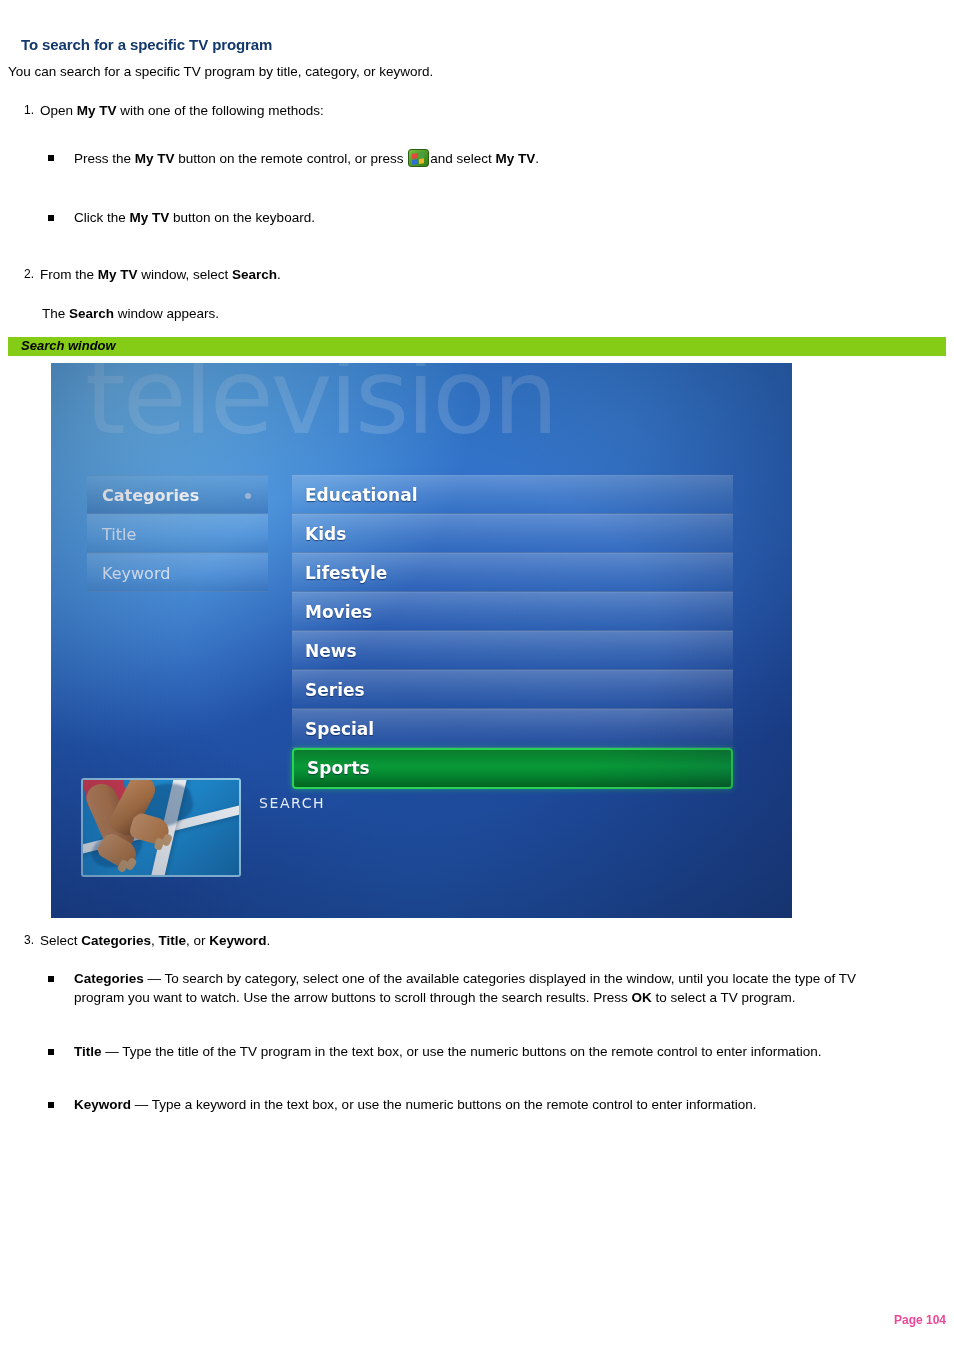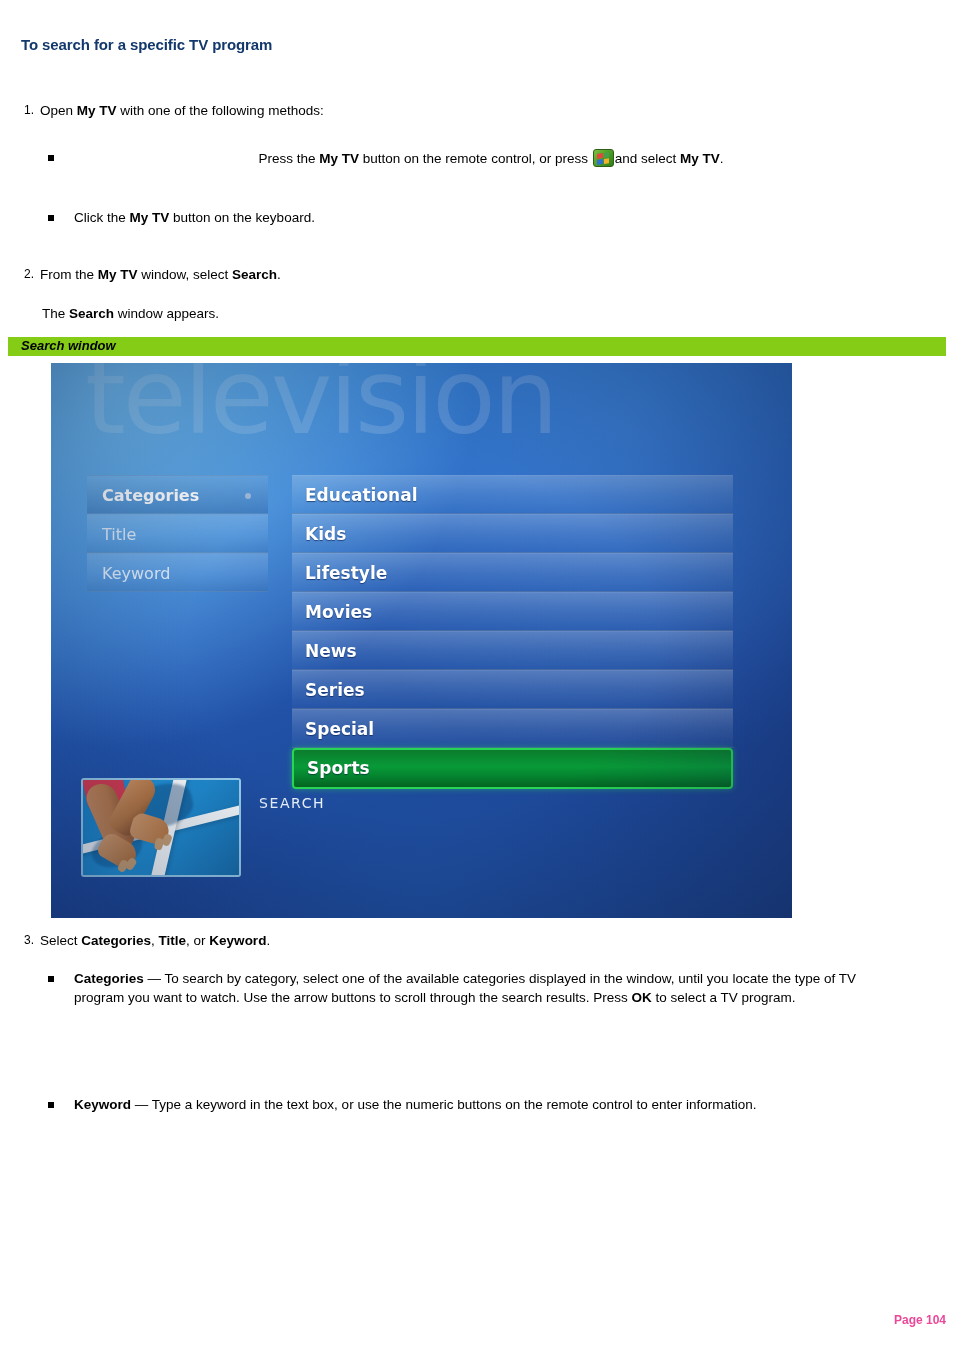--- a/index.html
+++ b/index.html
@@ -230,27 +230,28 @@
     font-weight:bold; font-size:12px; color:#ec4899;
   }
 </style>
 </head>
 <body>
 
 <div class="page">
 
   <h1 class="doc-title">To search for a specific TV program</h1>
 
+  <div class="intro">You can search for a specific TV program by title, category, or keyword.</div>
 
   <div class="step" style="left:8px; top:102px; width:900px;">
     <span class="num">1.</span>
     <span class="body"><span>Open </span><b>My TV</b><span> with one of the following methods:</span></span>
   </div>
 
-  <div class="sub" style="left:48px; top:149px; width:860px;text-align:center;">
+  <div class="sub" style="left:48px; top:149px; width:860px;">
     <span class="bullet"></span>
     <span class="body"><span>Press the </span><b>My TV</b><span> button on the remote control, or press </span><span class="winicon"><span class="flagwrap">
             <span class="q q1"></span>
             <span class="q q2"></span>
             <span class="q q3"></span>
             <span class="q q4"></span>
           </span></span><span>and select </span><b>My TV</b><span>.</span></span>
   </div>
 
   <div class="sub" style="left:48px; top:188px; width:860px;margin-top:21px;">
@@ -323,20 +324,24 @@
   <div class="step" style="left:8px; top:932px; width:900px;">
     <span class="num">3.</span>
     <span class="body"><span>Select </span><b>Categories</b><span>, </span><b>Title</b><span>, or </span><b>Keyword</b><span>.</span></span>
   </div>
 
   <div class="sub" style="left:48px; top:970px; width:832px;">
     <span class="bullet"></span>
     <span class="body"><b>Categories</b><span> — To search by category, select one of the available categories displayed in the window, until you locate the type of TV program you want to watch. Use the arrow buttons to scroll through the search results. Press </span><b>OK</b><span> to select a TV program.</span></span>
   </div>
 
+  <div class="sub" style="left:48px; top:1043px; width:832px;">
+    <span class="bullet"></span>
+    <span class="body"><b>Title</b><span> — Type the title of the TV program in the text box, or use the numeric buttons on the remote control to enter information.</span></span>
+  </div>
 
   <div class="sub" style="left:48px; top:1096px; width:832px;">
     <span class="bullet"></span>
     <span class="body"><b>Keyword</b><span> — Type a keyword in the text box, or use the numeric buttons on the remote control to enter information.</span></span>
   </div>
 
   <div class="footer">Page 104</div>
 
 </div>
 

